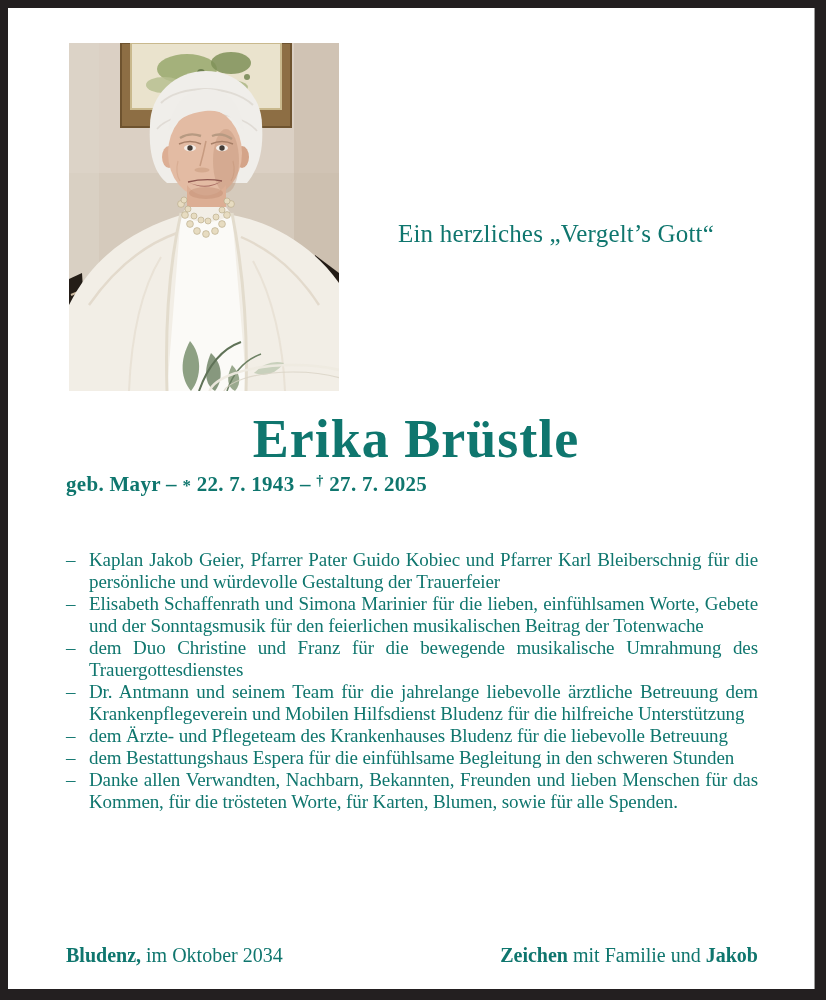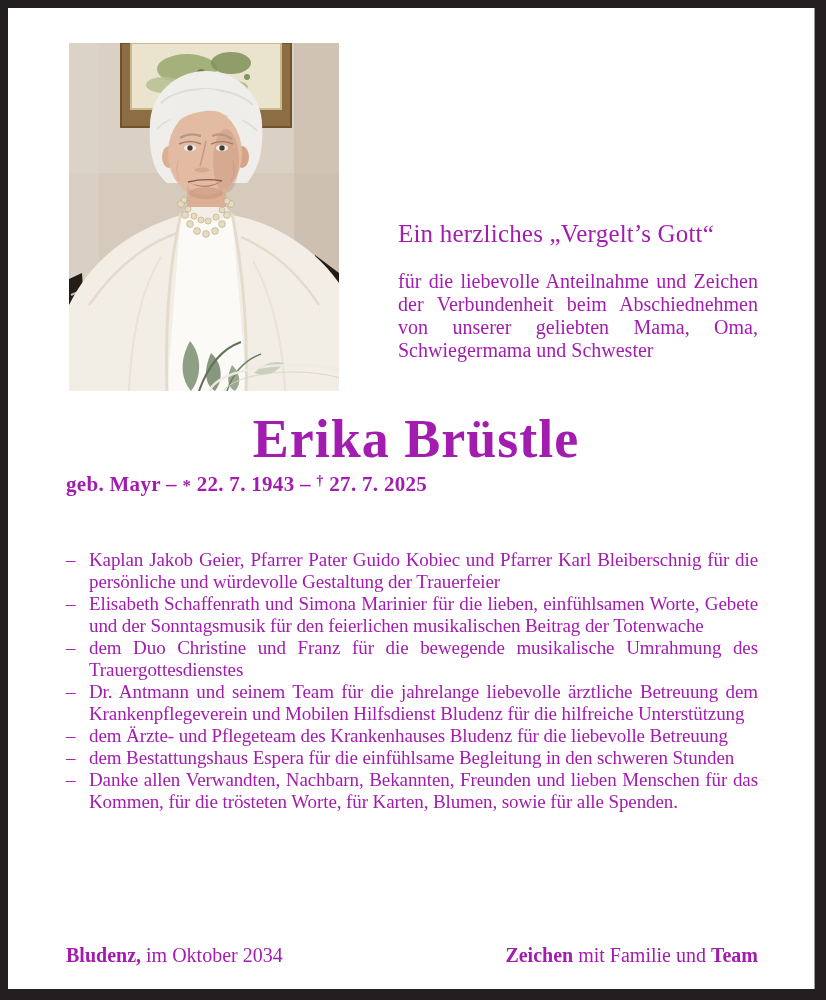--- a/index.html
+++ b/index.html
@@ -6,21 +6,21 @@
   .page{
     position:relative;
     width:826px;height:1000px;
     box-sizing:border-box;
     background:#ffffff;
     border-style:solid;
     border-color:#231f20;
     border-width:8px 11px 11px 8px;
     box-shadow:inset -1px 0 0 #9a9a9a;
     font-family:"Liberation Serif","DejaVu Serif",serif;
-    color:#a21caf;
+    color:#0f766e;
     overflow:hidden;
   }
   .photo{
     position:absolute;left:61px;top:35px;width:270px;height:348px;
     overflow:hidden;background:#d6cbbd;
   }
   .photo svg{display:block;width:100%;height:100%;}
   .ack{
     position:absolute;left:390px;top:212px;width:360px;
   }
@@ -180,21 +180,20 @@
         <g>
           <ellipse cx="224" cy="352" rx="84" ry="30" fill="none" stroke="#eeeae0" stroke-width="2.6" opacity="0.95"></ellipse>
           <ellipse cx="224" cy="352" rx="70" ry="23" fill="none" stroke="#d8d2c4" stroke-width="1.2" opacity="0.8"></ellipse>
         </g>
       </g>
     </svg>
   </div>
 
   <div class="ack">
     <h2 class="ack-heading">Ein herzliches „Vergelt’s Gott“</h2>
-    <p class="ack-body">für die liebevolle Anteilnahme und Zeichen der Verbundenheit beim Abschiednehmen von unserer gelieb­ten Mama, Oma, Schwiegermama und Schwester</p>
   </div>
 
   <h1 class="name">Erika Brüstle</h1>
 
   <p class="dates"><span>geb. Mayr – </span><span class="star">*</span><span> 22. 7. 1943 – </span><span class="dagger">†</span><span> 27. 7. 2025</span></p>
 
 
   <ul class="thanks">
     <li>
         <span class="dash">–</span>
@@ -221,16 +220,16 @@
         <span class="t">dem Bestattungshaus Espera für die einfühlsame Begleitung in den schweren Stunden</span>
       </li>
     <li>
         <span class="dash">–</span>
         <span class="t">Danke allen Verwandten, Nachbarn, Bekannten, Freunden und lieben Menschen für das Kommen, für die trösteten Worte, für Karten, Blumen, sowie für alle Spenden.</span>
       </li>
   </ul>
 
   <div class="footer">
     <p><b>Bludenz,</b><span> im Oktober 2034</span></p>
-    <p><b>Zeichen</b><span> mit Familie und </span><b>Team</b></p>
+    <p><b>Zeichen</b><span> mit Familie und </span><b>Jakob</b></p>
   </div>
 
 </div>
 
 </body></html>

